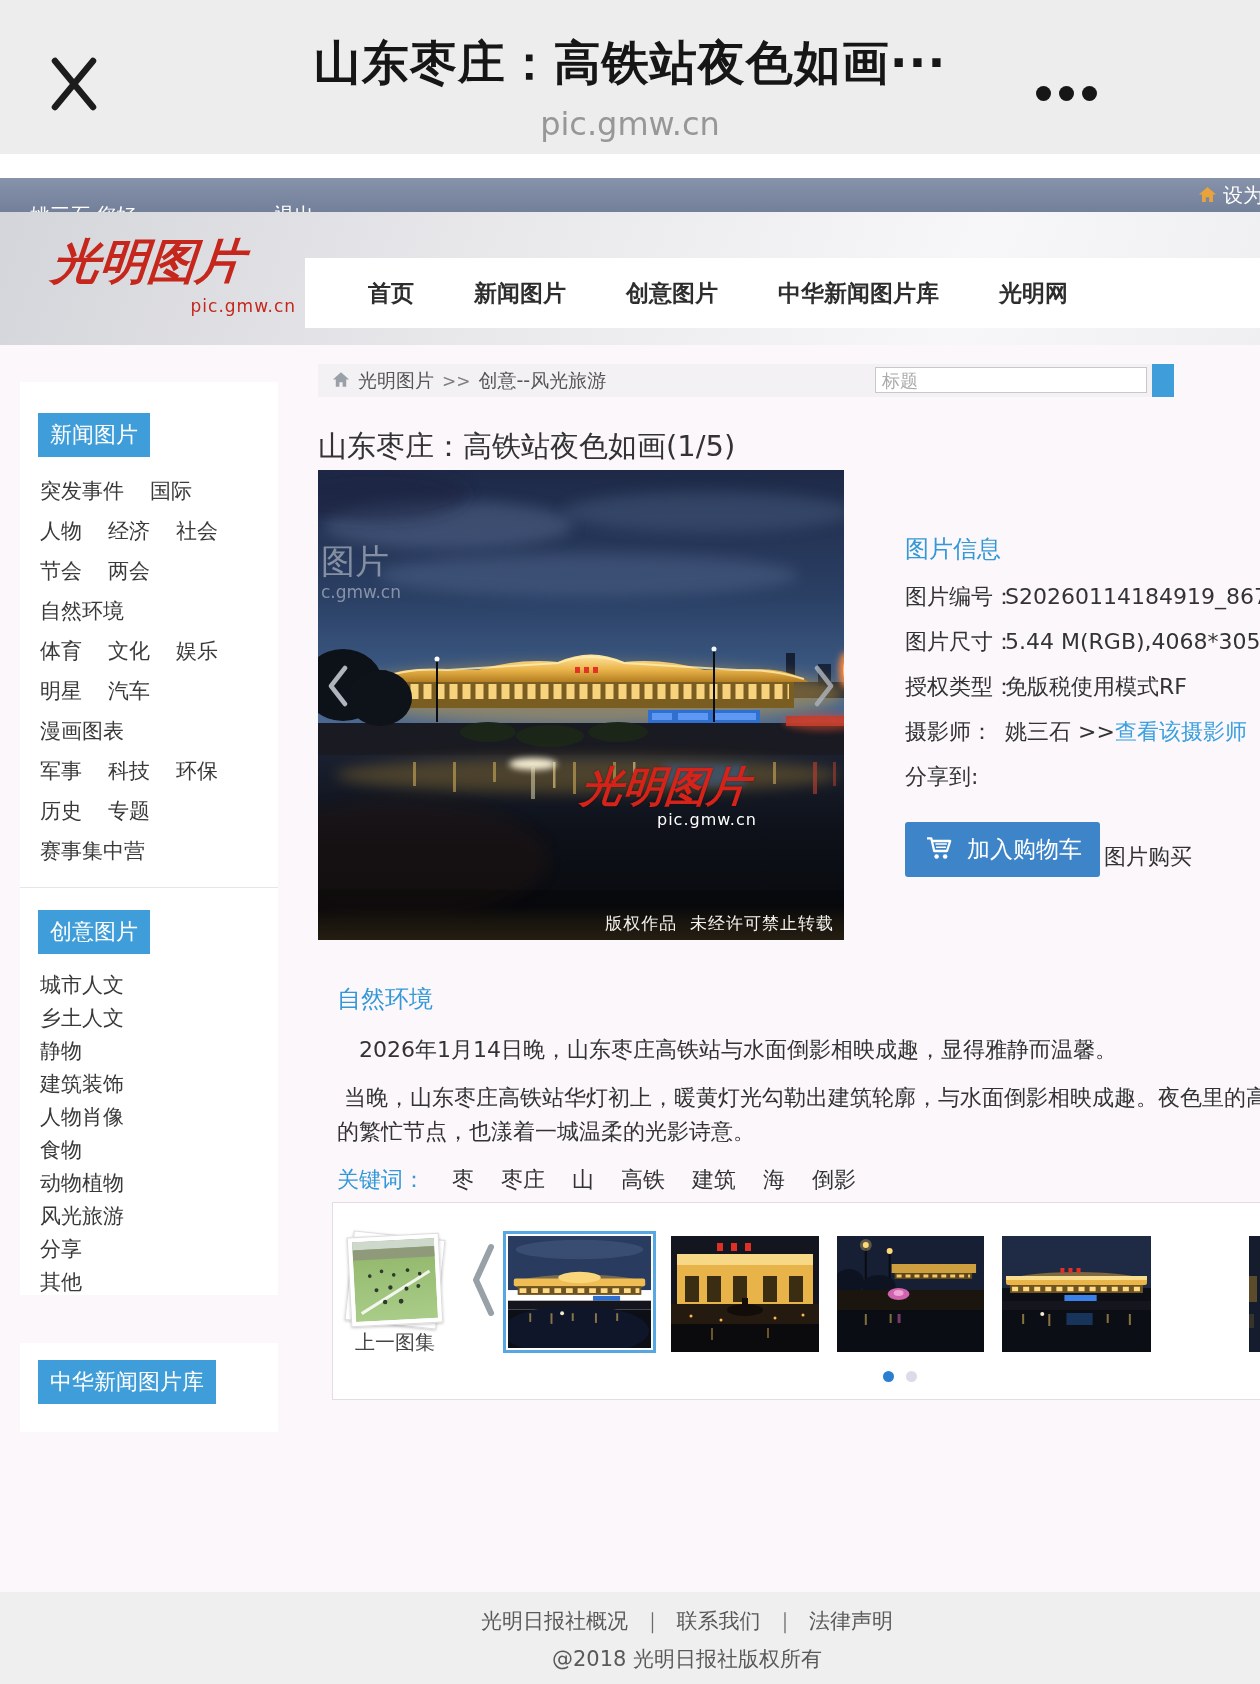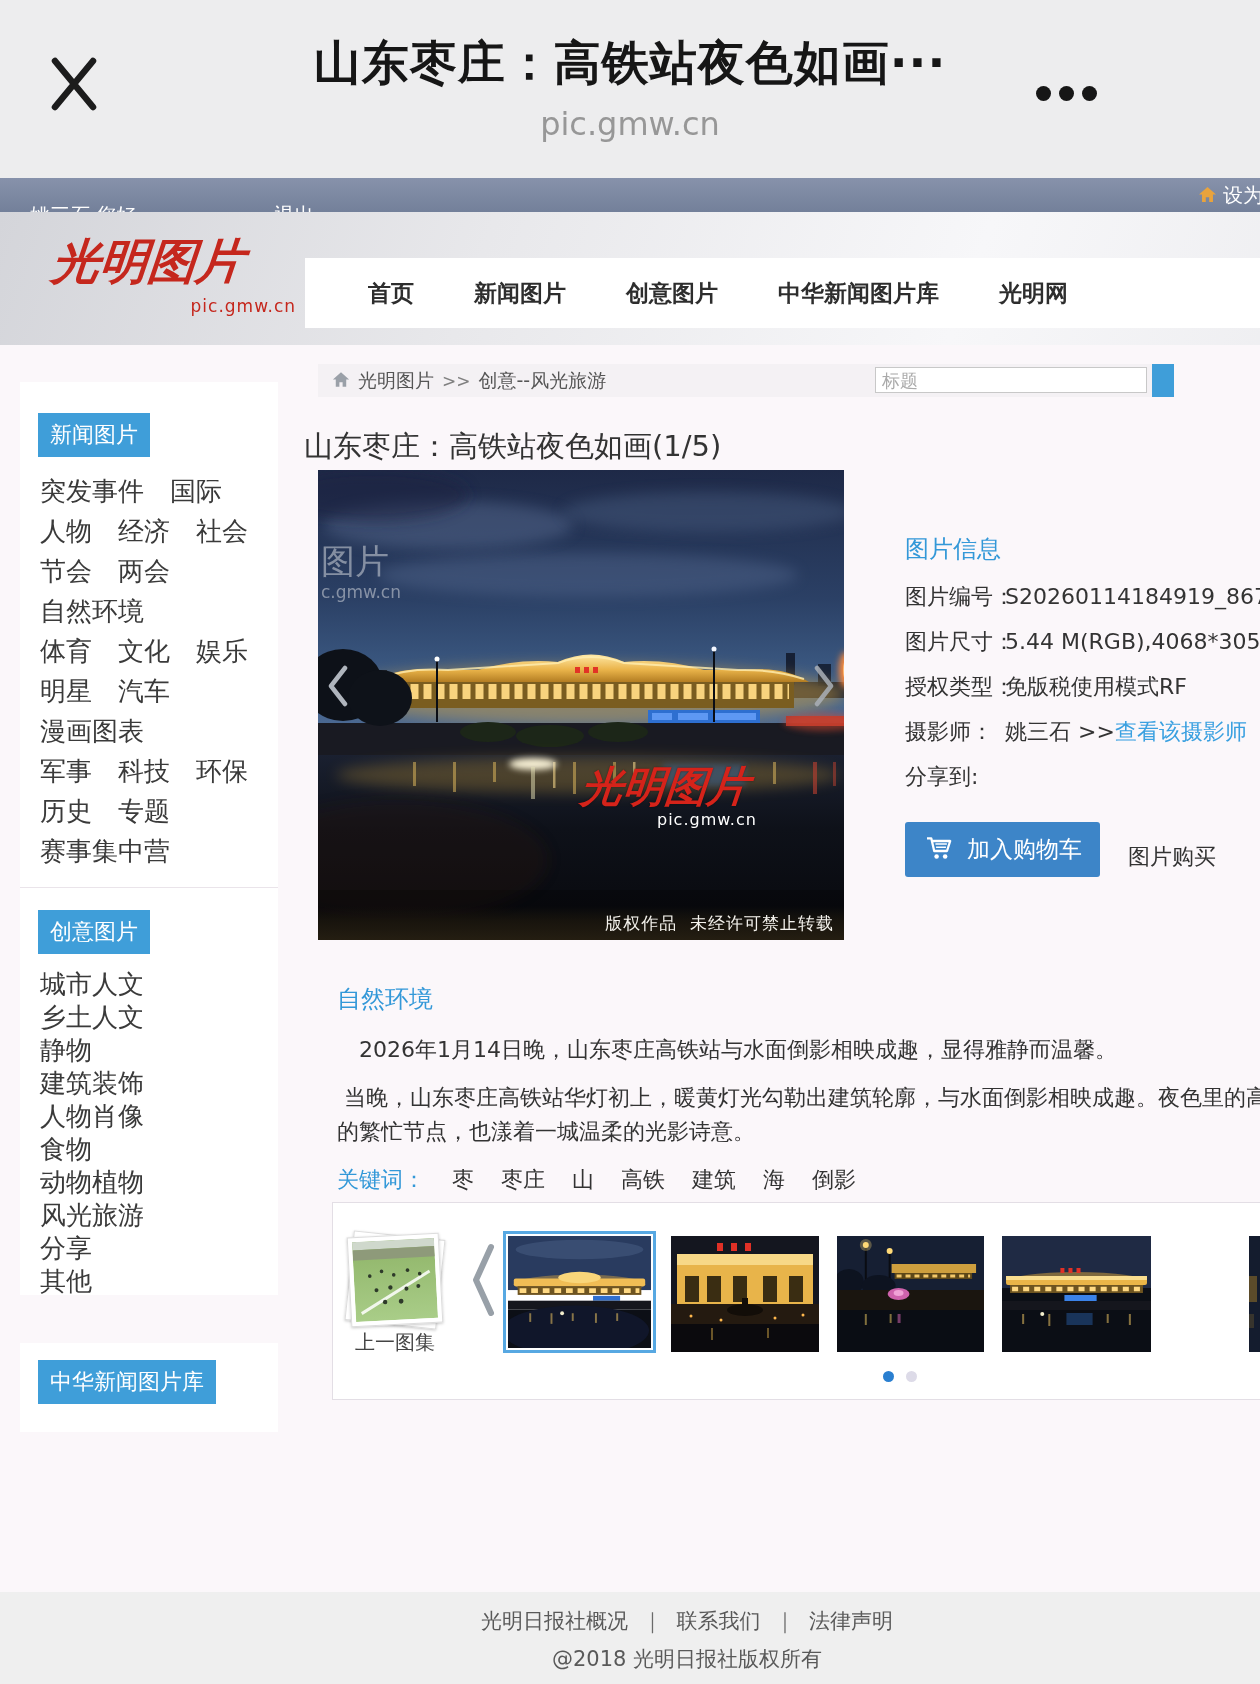--- a/index.html
+++ b/index.html
@@ -1,20 +1,20 @@
 <!DOCTYPE html>
 <html><head>
 <meta charset="utf-8">
 <style>
   html,body{margin:0;padding:0;background:#fff;}
   body{font-family:"DejaVu Sans","Liberation Sans",sans-serif;}
   #viewport{position:relative;width:1260px;height:1684px;overflow:hidden;background:#fff;}
 
   
-  .browser-bar{position:absolute;top:0;left:0;width:1260px;height:178px;background:#ededee;}
+  .browser-bar{position:absolute;top:0;left:0;width:1260px;height:154px;background:#ededee;}
   .close-x{position:absolute;left:42px;top:50px;width:62px;height:68px;cursor:pointer;}
   .title-wrap{position:absolute;left:0;top:0;width:1260px;}
   .b-title{margin-top:32px;text-align:center;font-size:47px;font-weight:bold;color:#161616;letter-spacing:1px;}
   .b-url{text-align:center;font-size:32px;color:#979797;margin-top:10px;}
   .menu-dots{position:absolute;left:1036px;top:86px;display:flex;gap:8px;cursor:pointer;}
   .menu-dots i{width:15px;height:15px;border-radius:50%;background:#161616;}
 
   
   .user-bar{position:absolute;top:178px;left:0;width:1260px;height:34px;background:linear-gradient(#8various,#75819b);background:linear-gradient(#8792ab,#73809a);border-bottom:1px solid #66718a;font-size:20px;color:#fff;}
   .ub-left{position:absolute;left:30px;top:4px;display:flex;align-items:center;}
@@ -38,33 +38,33 @@
   .side-box{position:absolute;background:#fff;box-sizing:border-box;}
   .box1{left:20px;top:37px;width:258px;height:913px;}
   .box2{left:20px;top:998px;width:258px;height:89px;}
   .side-btn{display:inline-block;margin:31px 0 0 18px;background:#3f9ed9;color:#fff;font-size:22px;padding:7px 12px;cursor:pointer;white-space:nowrap;}
   .side-btn.second{margin-top:22px;}
   .box2 .side-btn{margin-top:17px;}
   .srows{margin:14px 0 0 20px;}
   .srows.s0 .srow{height:40px;}
   .srows.s1 .srow{height:33px;}
   .srow{display:flex;gap:26px;align-items:center;}
-  .slink{font-size:26px;color:#3a3a3a;cursor:pointer;white-space:nowrap;}
+  .slink{font-size:21px;color:#3a3a3a;cursor:pointer;white-space:nowrap;}
   .sdiv{height:1px;background:#eae4ea;margin:16px 0 0 0;}
 
   
   .crumb-bar{position:absolute;left:318px;top:19px;width:856px;height:33px;background:#f4f1f4;}
   .crumb-inner{position:absolute;left:14px;top:0;height:33px;display:flex;align-items:center;gap:8px;font-size:19px;color:#555;}
   .crumb-link{cursor:pointer;}
   .crumb-sep{color:#808080;font-size:17px;}
   .search-input{position:absolute;left:557px;top:3px;width:258px;height:22px;border:1px solid #c8c8c8;font-size:18px;padding:1px 6px;color:#333;background:#fff;font-family:inherit;}
   .search-input::placeholder{color:#aaa;}
   .search-btn{position:absolute;right:0;top:0;width:22px;height:33px;background:#3f9ed9;cursor:pointer;}
 
-  .page-title{position:absolute;left:304px;top:82px;font-size:29px;font-weight:normal;color:#333;margin:0;white-space:nowrap;}
+  .page-title{position:absolute;left:318px;top:82px;font-size:29px;font-weight:normal;color:#333;margin:0;white-space:nowrap;}
 
   
   .photo{position:absolute;left:318px;top:125px;width:526px;height:470px;margin:0;background:#0c0f16;overflow:hidden;}
   .photo svg.scene{position:absolute;left:0;top:0;}
   .corner-wm{position:absolute;left:3px;top:74px;color:#c3c8d1;opacity:.6;line-height:1;}
   .cw1{font-size:34px;}
   .cw2{font-size:17px;margin-top:6px;}
   .wm{position:absolute;left:263px;top:296px;line-height:1;}
   .wm-text{font-family:"DejaVu Serif","Liberation Serif",serif;font-style:italic;font-weight:bold;font-size:42px;color:#d5231a;transform:skewX(-5deg);white-space:nowrap;text-shadow:0 0 2px rgba(0,0,0,.4);}
   .wm-sub{color:#fff;font-size:16px;margin-left:76px;margin-top:4px;letter-spacing:1px;}
@@ -74,21 +74,21 @@
   .arr-r{right:8px;}
 
   
   .info-panel{position:absolute;left:905px;top:188px;width:470px;}
   .info-head{font-size:24px;color:#3398d8;font-weight:normal;margin:0;}
   .info-row{margin-top:18px;font-size:22px;color:#333;line-height:27px;white-space:nowrap;}
   .info-label{display:inline-block;width:100px;}
   .info-link{color:#3aa0e0;cursor:pointer;}
   .cart-row{margin-top:32px;display:flex;align-items:flex-end;}
   .cart-btn{width:195px;height:55px;background:#3d85c8;border-radius:3px;display:flex;align-items:center;justify-content:center;gap:12px;color:#fff;font-size:23px;cursor:pointer;flex:none;}
-  .purchase{font-size:22px;color:#333;margin-left:28px;margin-bottom:5px;white-space:nowrap;cursor:pointer;}
+  .purchase{font-size:22px;color:#333;margin-left:4px;margin-bottom:5px;white-space:nowrap;cursor:pointer;}
 
   
   .desc-head{position:absolute;left:337px;top:638px;font-size:24px;color:#3398d8;font-weight:normal;margin:0;}
   .desc-line{position:absolute;left:337px;font-size:22px;color:#333;white-space:nowrap;line-height:30px;}
   .dl0{top:690px;padding-left:22px;}
   .dl1{top:738px;padding-left:7px;}
   .dl2{top:772px;}
 
   .kw-row{position:absolute;left:337px;top:820px;font-size:22px;display:flex;gap:27px;align-items:center;}
   .kw-label{color:#3398d8;}

